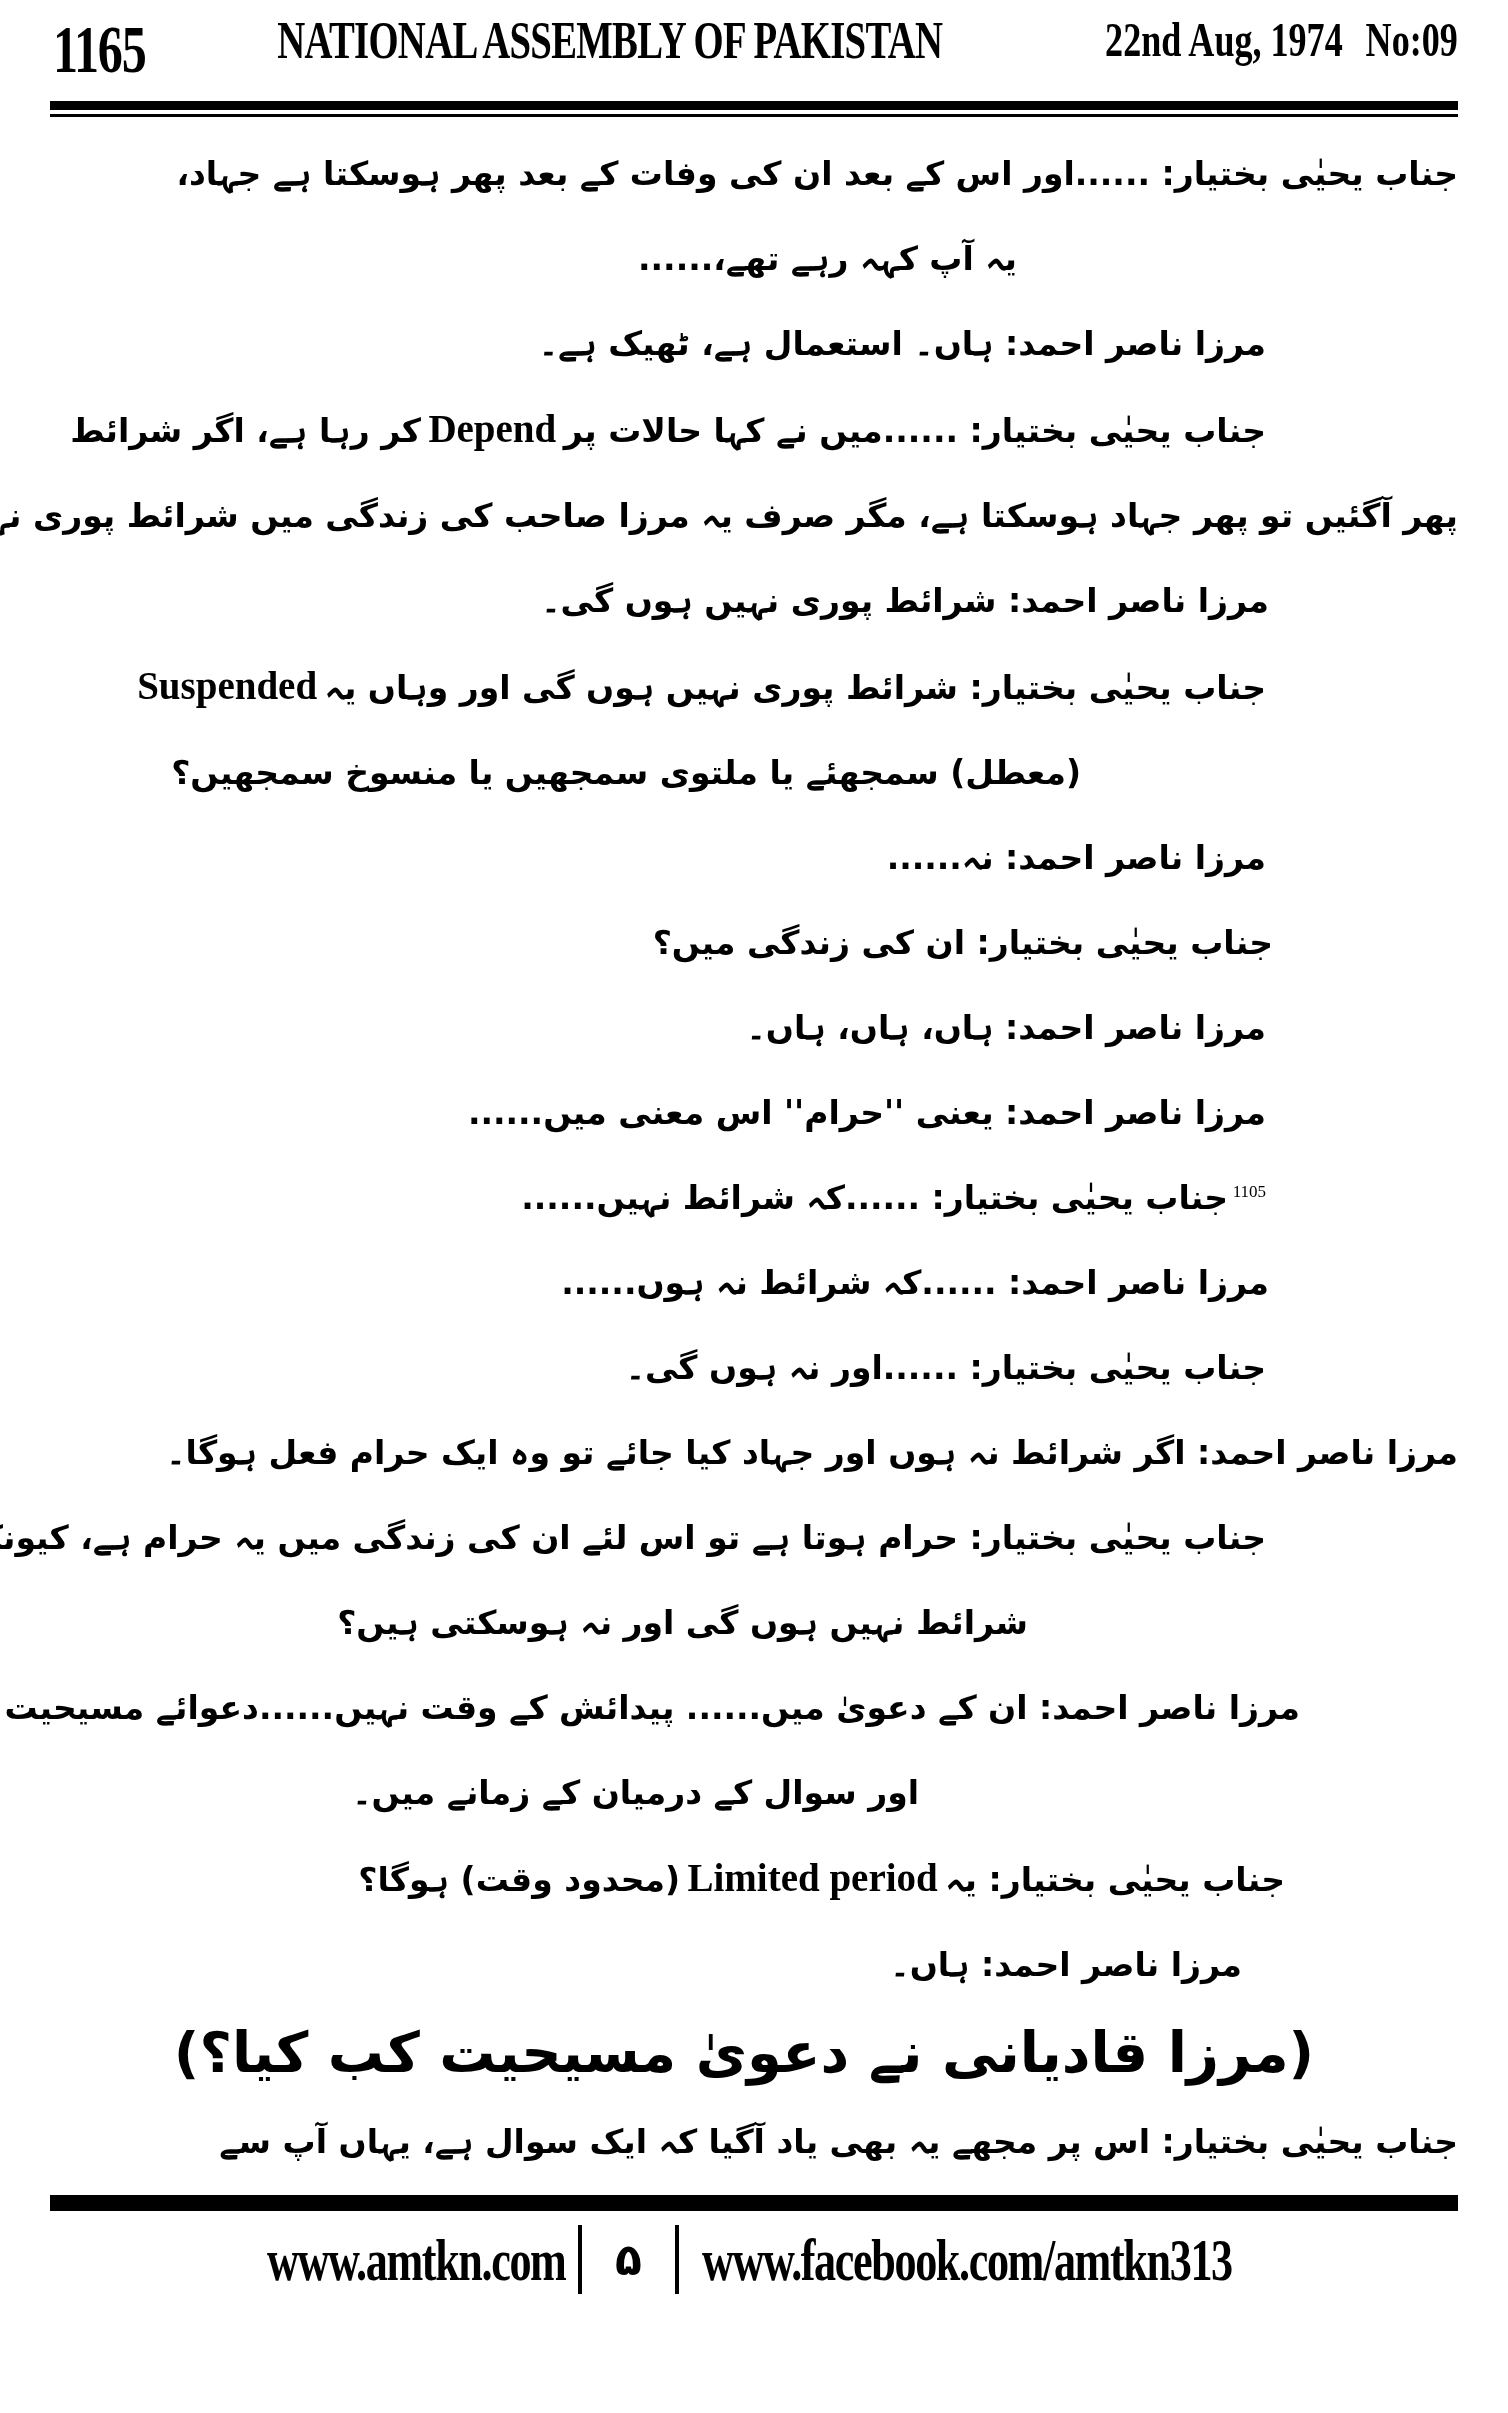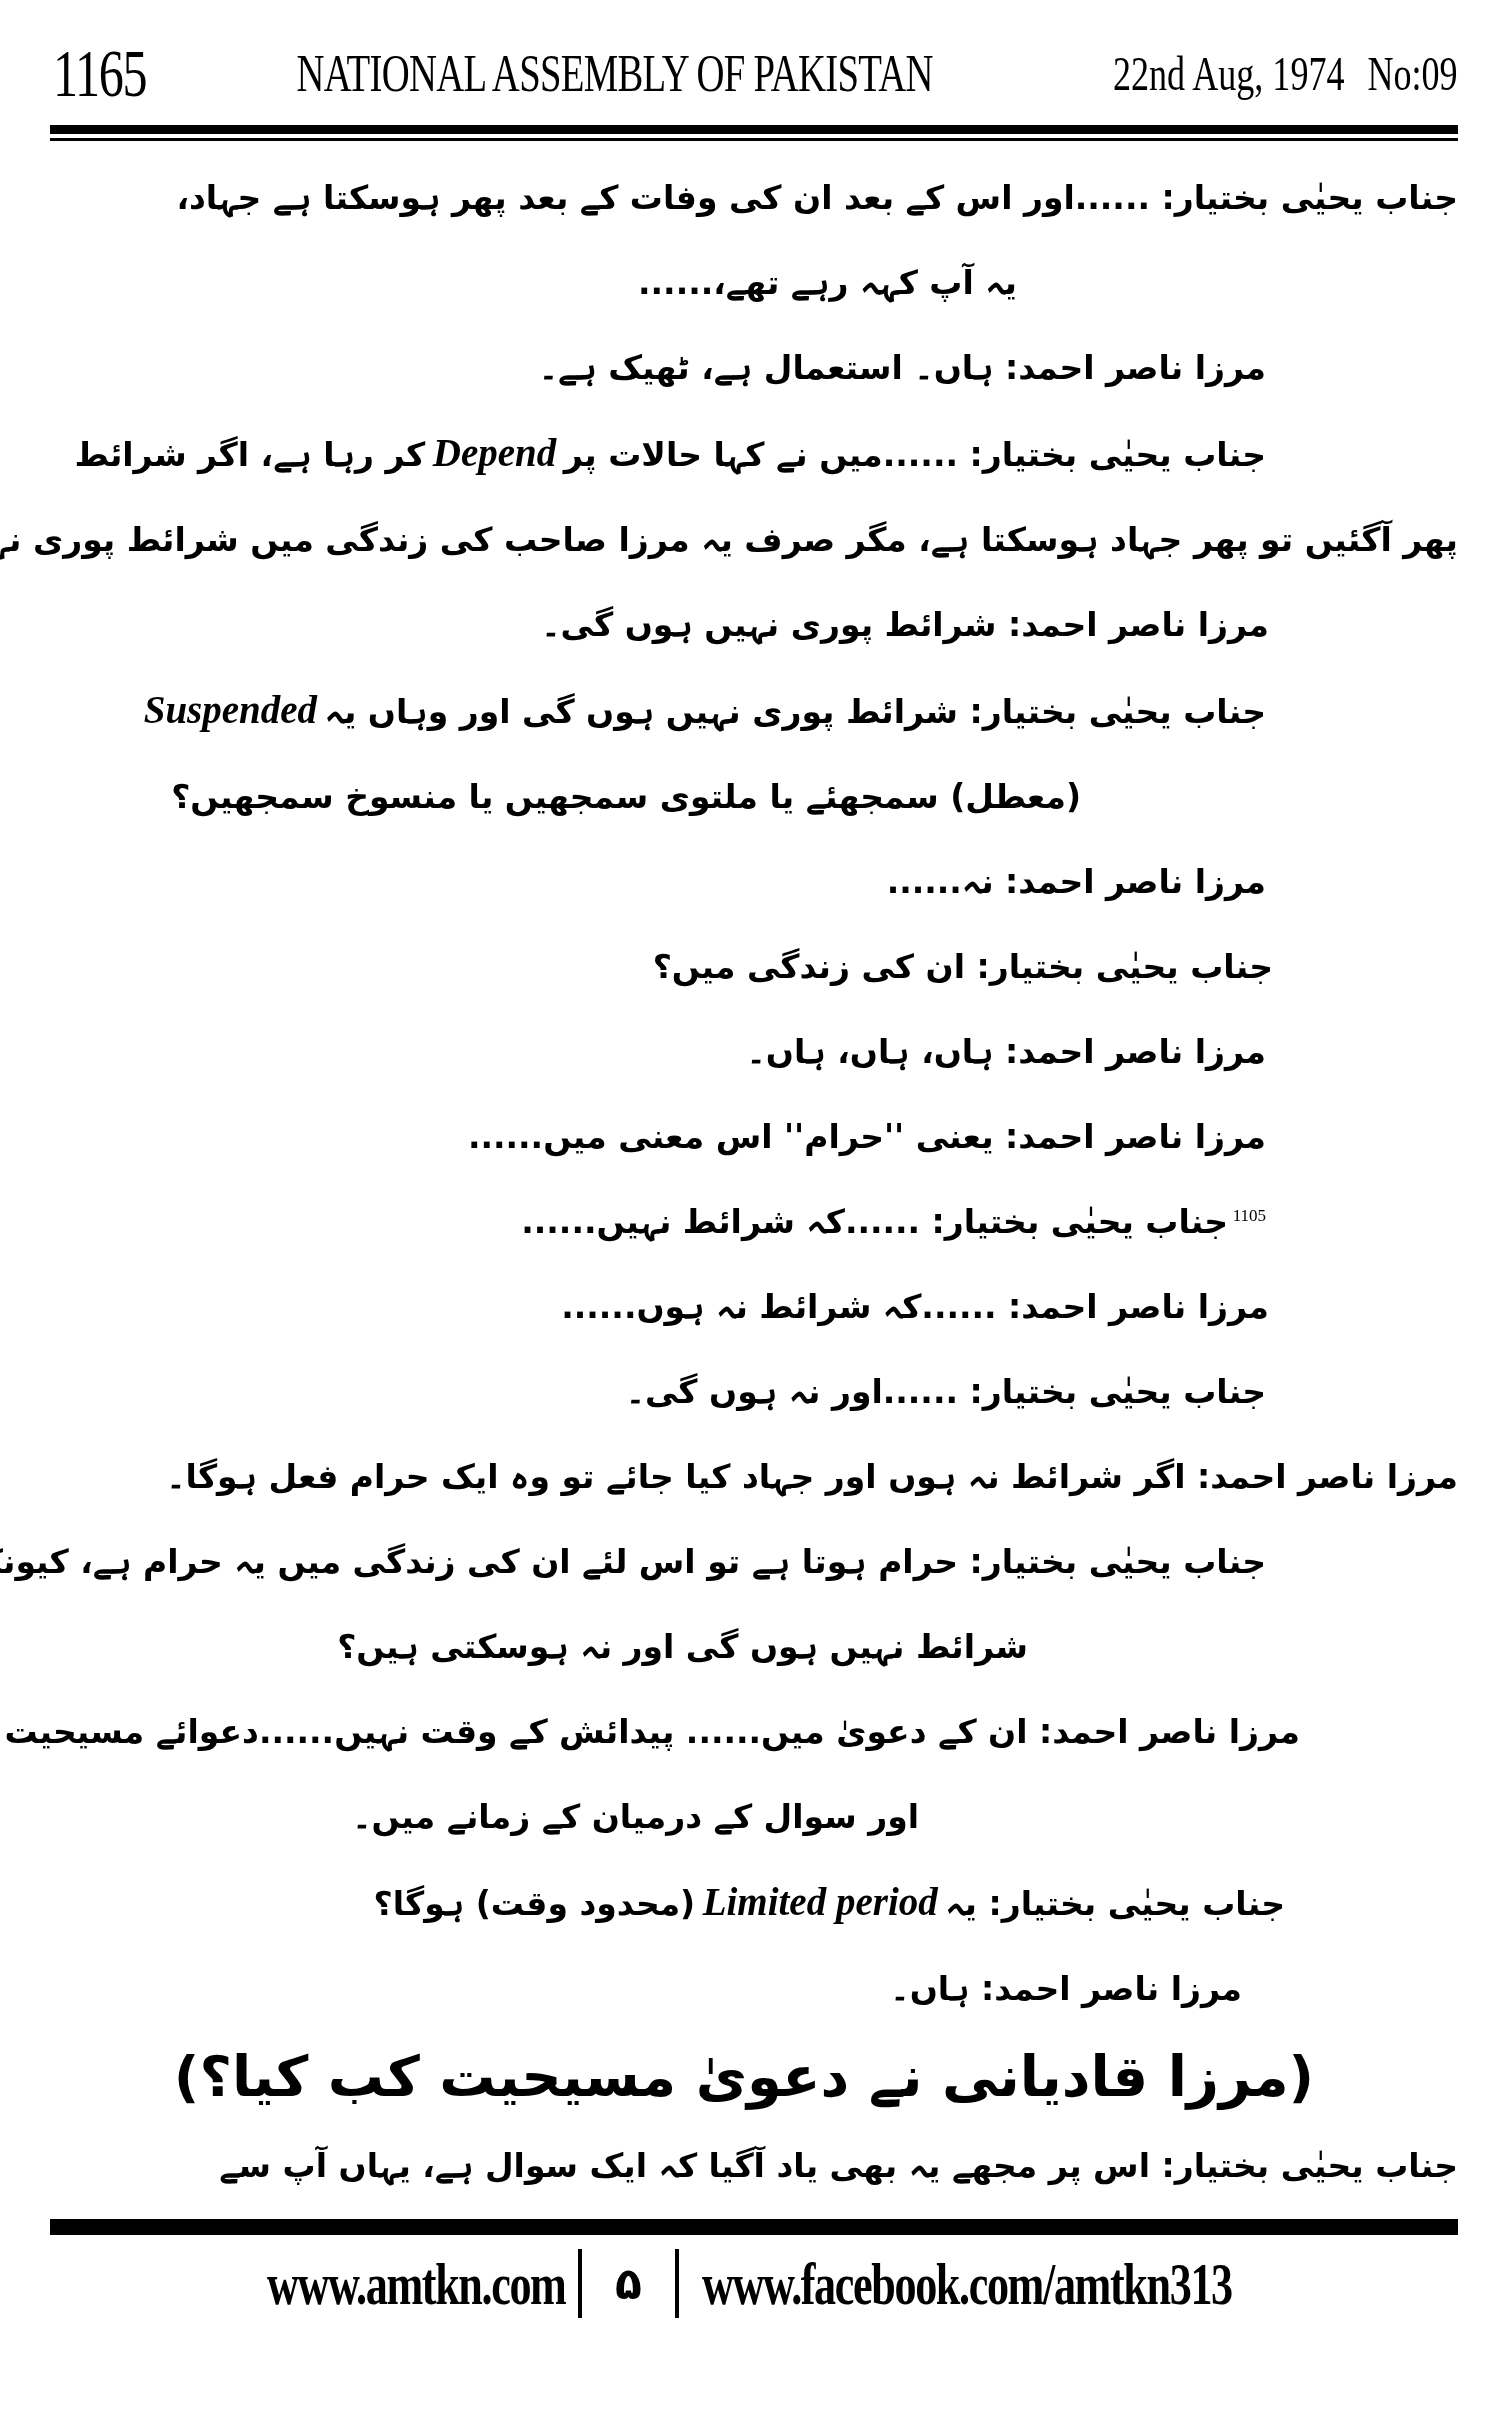--- a/index.html
+++ b/index.html
@@ -3,23 +3,23 @@
 <meta charset="utf-8">
 <style>
   html,body{margin:0;padding:0;background:#888;}
   .page{
     width:1508px;height:2413px;background:#ffffff;color:#000;
     position:relative;overflow:hidden;margin:0 auto;
     font-family:"DejaVu Sans",sans-serif;
   }
   
   .header{
-    display:flex;align-items:center;justify-content:space-between;
+    display:flex;align-items:flex-start;justify-content:space-between;
     padding:19.6px 50px 4.5px 53px;
-    font-family:"Liberation Serif",serif;font-weight:normal;margin-top:24px;
+    font-family:"Liberation Serif",serif;font-weight:bold;
   }
   .page-num{font-size:59px;letter-spacing:-1.5px;transform:scale(0.85,1.15);transform-origin:left bottom;}
   .assembly-title{font-size:44px;letter-spacing:-0.8px;transform:scale(0.88,1.18);transform-origin:center bottom;white-space:nowrap;}
   .issue{font-size:41px;white-space:nowrap;transform:scale(0.88,1.18);transform-origin:right bottom;display:flex;gap:26px;}
   .rule-thick{height:9.8px;background:#000;margin:7.5px 50px 0 50px;}
   .rule-thin{height:3px;background:#000;margin:3.8px 50px 0 50px;}
   
   .body{
     padding:14px 50px 0 30px;
   }
@@ -27,21 +27,21 @@
     direction:rtl;text-align:right;white-space:nowrap;
     font-size:33px;font-weight:bold;line-height:85px;
   }
   .heading-line{
     direction:rtl;text-align:center;white-space:nowrap;
     font-size:56px;font-weight:bold;line-height:92px;
   }
   .pt-speaker{font-weight:bold;}
   .pt-ur{font-weight:bold;}
   .pt-en{
-    font-family:"Liberation Serif",serif;font-style:italic;font-weight:bold;
+    font-family:"Liberation Serif",serif;font-weight:bold;
     font-size:39px;padding:0 7.5px;
   }
   .pt-sup{
     font-family:"Liberation Serif",serif;font-style:normal;font-weight:normal;
     font-size:17px;vertical-align:super;line-height:0;padding-left:4.5px;
   }
   
   .footer-rule{height:16.6px;background:#000;margin:10.6px 50px 0 50px;}
   .footer{
     display:flex;align-items:center;justify-content:center;

